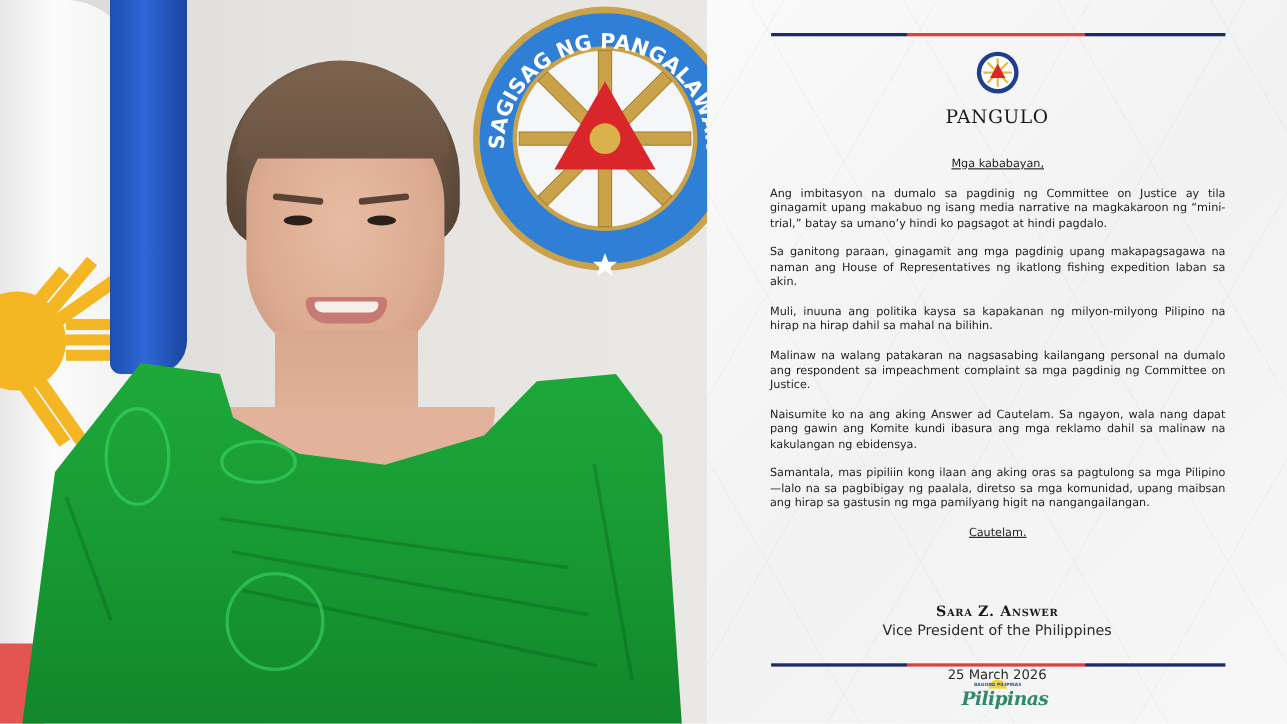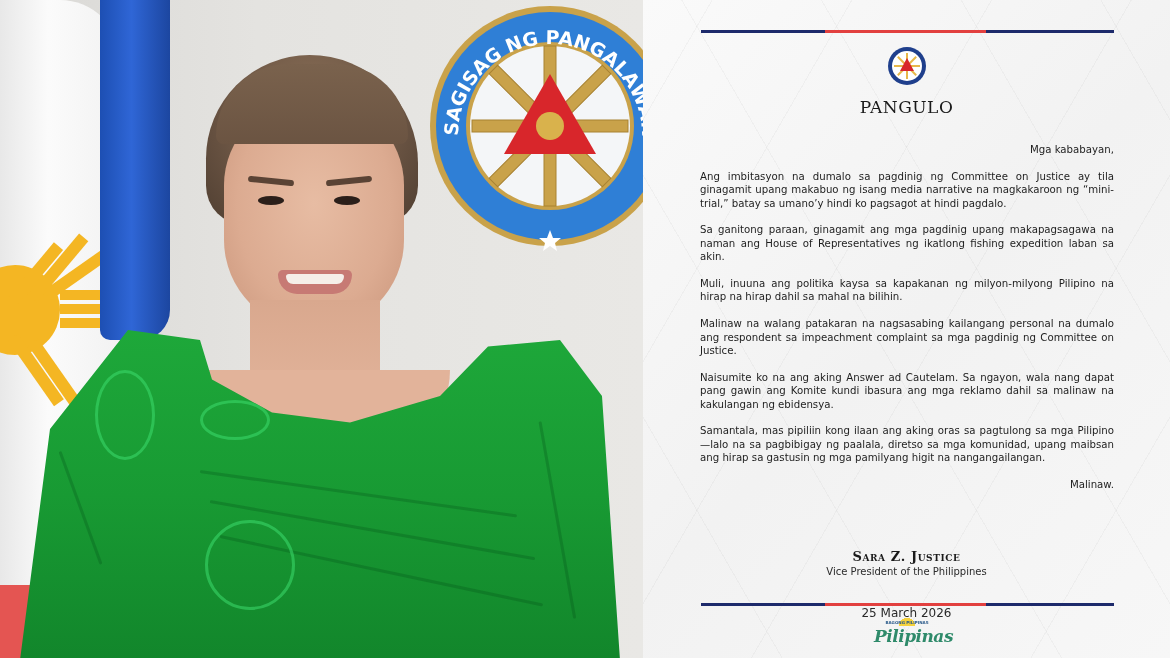--- a/index.html
+++ b/index.html
@@ -98,30 +98,30 @@
   .doc-seal { position: absolute; left: 244px; top: 46px; width: 40px; height: 40px; }
   .doc-title {
     position: absolute; left: 0; width: 527px; top: 97px; text-align: center;
     font-family: "DejaVu Serif", serif; font-size: 17px; letter-spacing: 0.5px; color: #1a1a1a;
   }
   .doc-body {
     position: absolute; left: 57px; top: 143px; width: 414px;
     font-family: "DejaVu Sans", sans-serif; font-size: 10.2px; line-height: 13.4px; color: #1d1d1d;
   }
   .doc-body p { margin-bottom: 13.4px; text-align: justify; }
-  .doc-body p.left { text-align: right; }
+  .doc-body p.left { text-align: center; text-decoration: underline; }
 
   .sig-name {
     position: absolute; left: 0; width: 527px; top: 549px; text-align: center;
     font-family: "DejaVu Serif", serif; font-size: 13px; font-weight: bold; letter-spacing: 0.6px;
     color: #1a1a1a; font-variant: small-caps;
   }
   .sig-title {
     position: absolute; left: 0; width: 527px; top: 566px; text-align: center;
-    font-size: 10px; color: #2a2a2a;
+    font-size: 13px; color: #2a2a2a;
   }
   .sig-date {
     position: absolute; left: 0; width: 527px; top: 606px; text-align: center;
     font-size: 12px; color: #2a2a2a;
   }
   .footer-logo {
     position: absolute; left: 231px; top: 612px; width: 66px; height: 42px; text-align: center;
   }
   .footer-logo .sunburst {
     position: absolute; left: 22px; top: 0; width: 22px; height: 14px;
@@ -222,24 +222,24 @@
   <div class="doc-title">PANGULO</div>
 
   <div class="doc-body">
     <p class="left">Mga kababayan,</p>
     <p>Ang imbitasyon na dumalo sa pagdinig ng Committee on Justice ay tila ginagamit upang makabuo ng isang media narrative na magkakaroon ng “mini-trial,” batay sa umano’y hindi ko pagsagot at hindi pagdalo.</p>
     <p>Sa ganitong paraan, ginagamit ang mga pagdinig upang makapagsagawa na naman ang House of Representatives ng ikatlong fishing expedition laban sa akin.</p>
     <p>Muli, inuuna ang politika kaysa sa kapakanan ng milyon-milyong Pilipino na hirap na hirap dahil sa mahal na bilihin.</p>
     <p>Malinaw na walang patakaran na nagsasabing kailangang personal na dumalo ang respondent sa impeachment complaint sa mga pagdinig ng Committee on Justice.</p>
     <p>Naisumite ko na ang aking Answer ad Cautelam. Sa ngayon, wala nang dapat pang gawin ang Komite kundi ibasura ang mga reklamo dahil sa malinaw na kakulangan ng ebidensya.</p>
     <p>Samantala, mas pipiliin kong ilaan ang aking oras sa pagtulong sa mga Pilipino—lalo na sa pagbibigay ng paalala, diretso sa mga komunidad, upang maibsan ang hirap sa gastusin ng mga pamilyang higit na nangangailangan.</p>
-    <p class="left">Malinaw.</p>
+    <p class="left">Cautelam.</p>
   </div>
 
-  <div class="sig-name">Sara Z. Justice</div>
+  <div class="sig-name">Sara Z. Answer</div>
   <div class="sig-title">Vice President of the Philippines</div>
   <div class="sig-date">25 March 2026</div>
 
   <div class="rule bottom"></div>
 
   <div class="footer-logo">
     <div class="sunburst"></div>
     <div class="tiny">BAGONG PILIPINAS</div>
     <div class="word">Pilipinas</div>
   </div>

